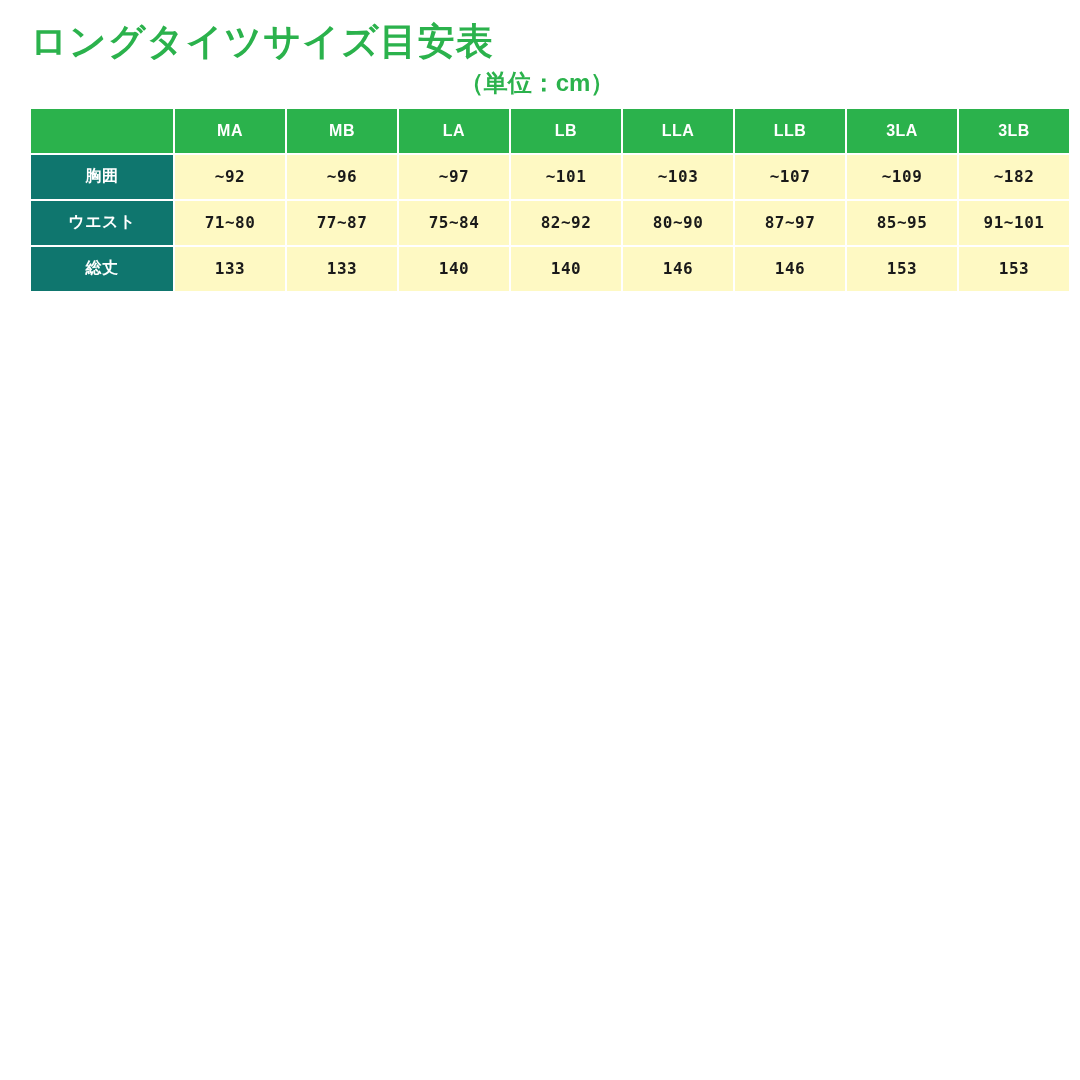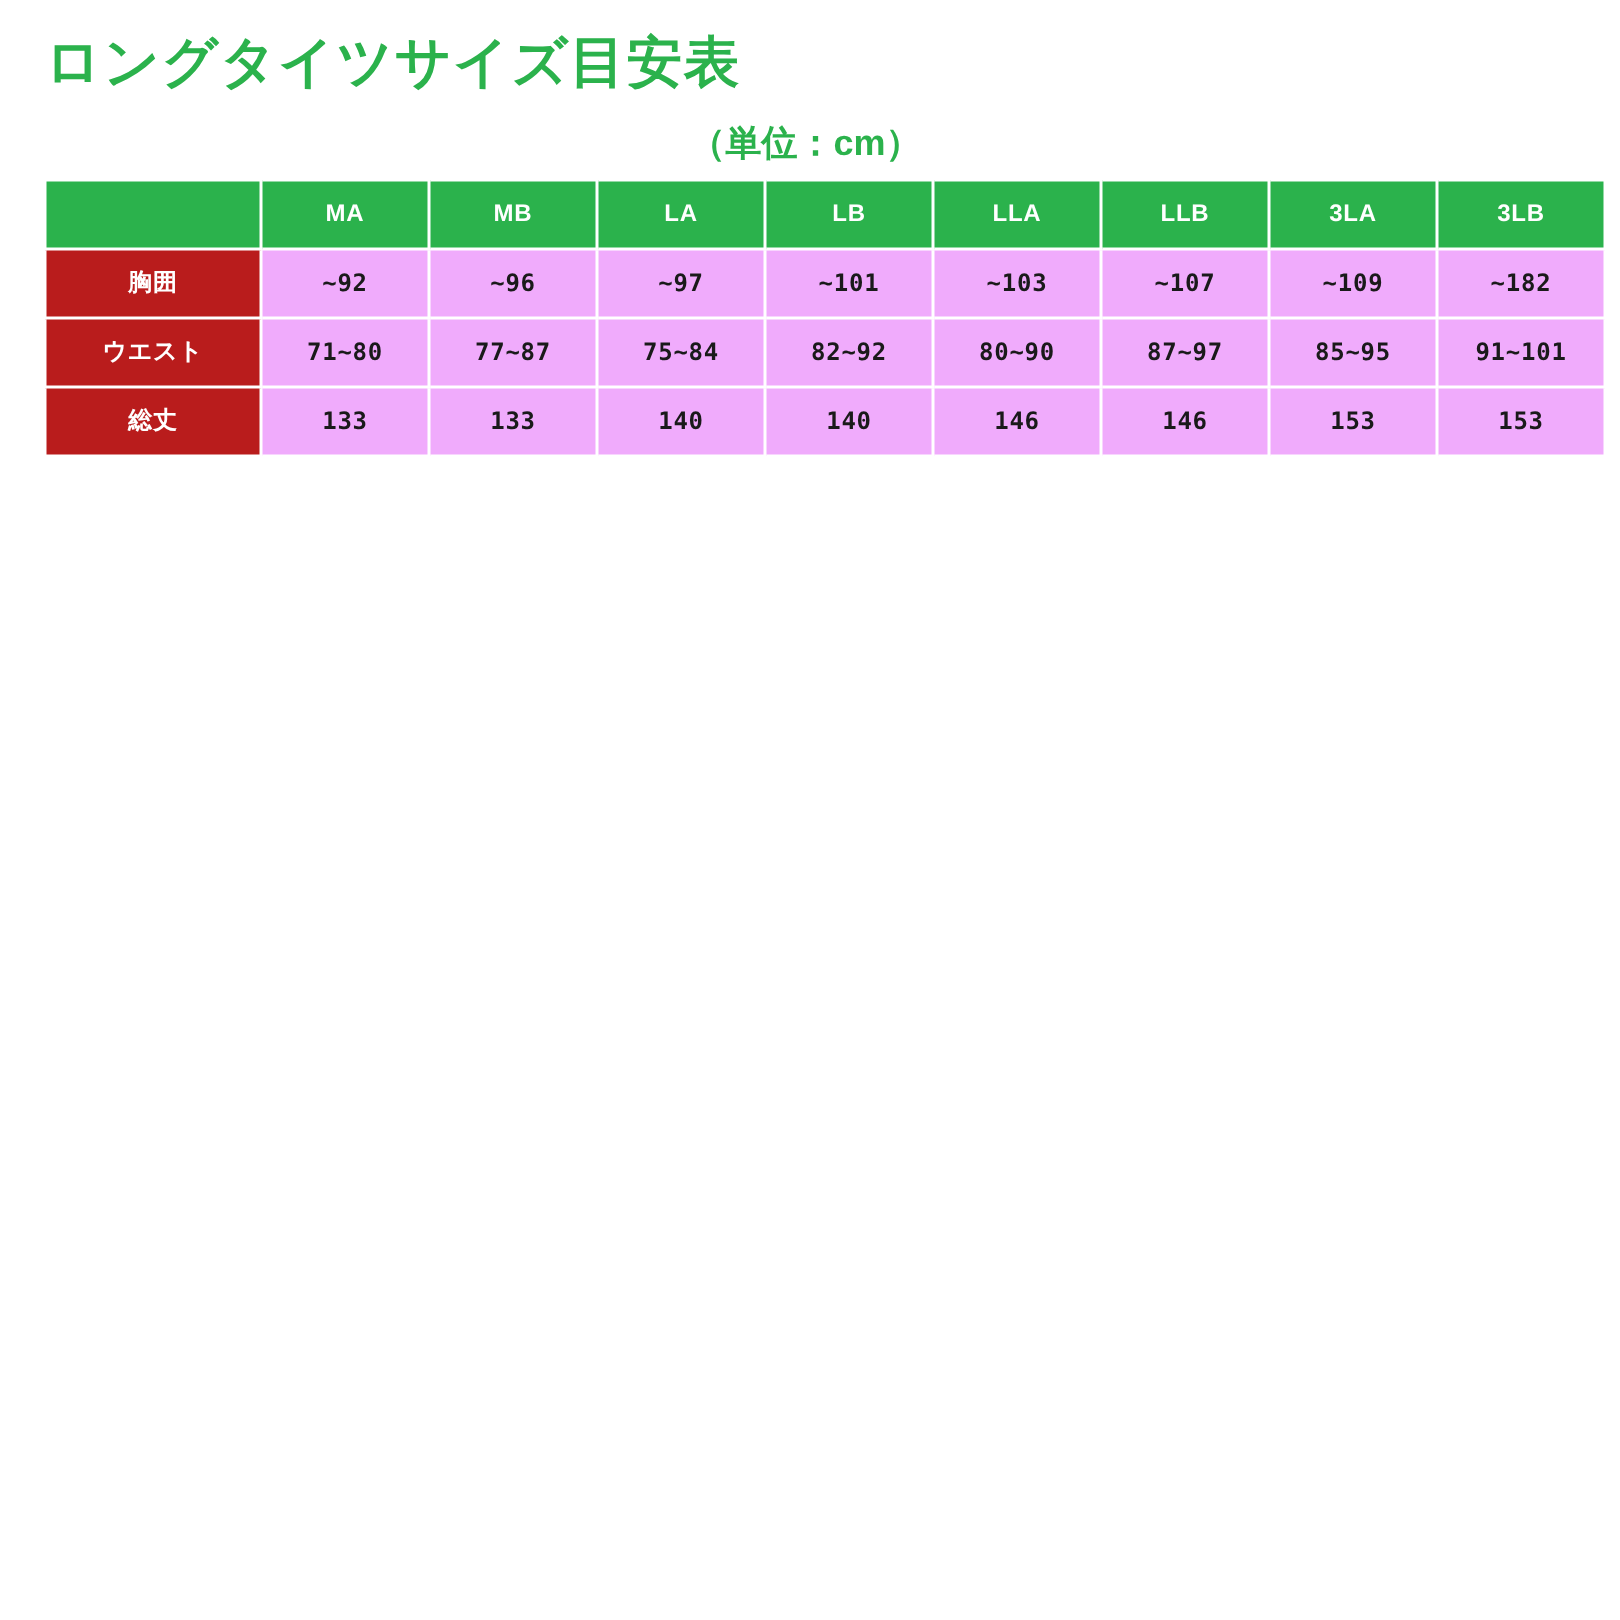--- a/index.html
+++ b/index.html
@@ -20,21 +20,21 @@
     height: 1080px;
     box-sizing: border-box;
     padding: 22px 30px 0 28px;
   }
   .title {
     font-size: 37px;
     font-weight: bold;
     color: #2bb24c;
     letter-spacing: 1px;
     line-height: 1.1;
-    margin: 0 0 16px 2px;
+    margin: 0 0 4px 2px;
   }
   .unit-row {
     text-align: center;
     padding-right: 4px;
     margin-bottom: 8px;
   }
   .unit-note {
     font-size: 24px;
     font-weight: bold;
     color: #2bb24c;
@@ -61,27 +61,27 @@
     background: #2bb24c;
     width: 142px;
   }
   .col-head {
     background: #2bb24c;
     color: #ffffff;
     font-size: 21px;
     width: 110px;
   }
   .row-head {
-    background: #b91c1c;
+    background: #0f766e;
     color: #ffffff;
     font-size: 22px;
     letter-spacing: 2px;
   }
   .data-cell {
-    background: #f0abfc;
+    background: #fef9c3;
     color: #1a1a1a;
     font-size: 21px;
     font-family: "DejaVu Sans Mono", "Liberation Mono", monospace;
     font-weight: bold;
   }
 </style>
 </head>
 <body>
 
 <div class="page">

